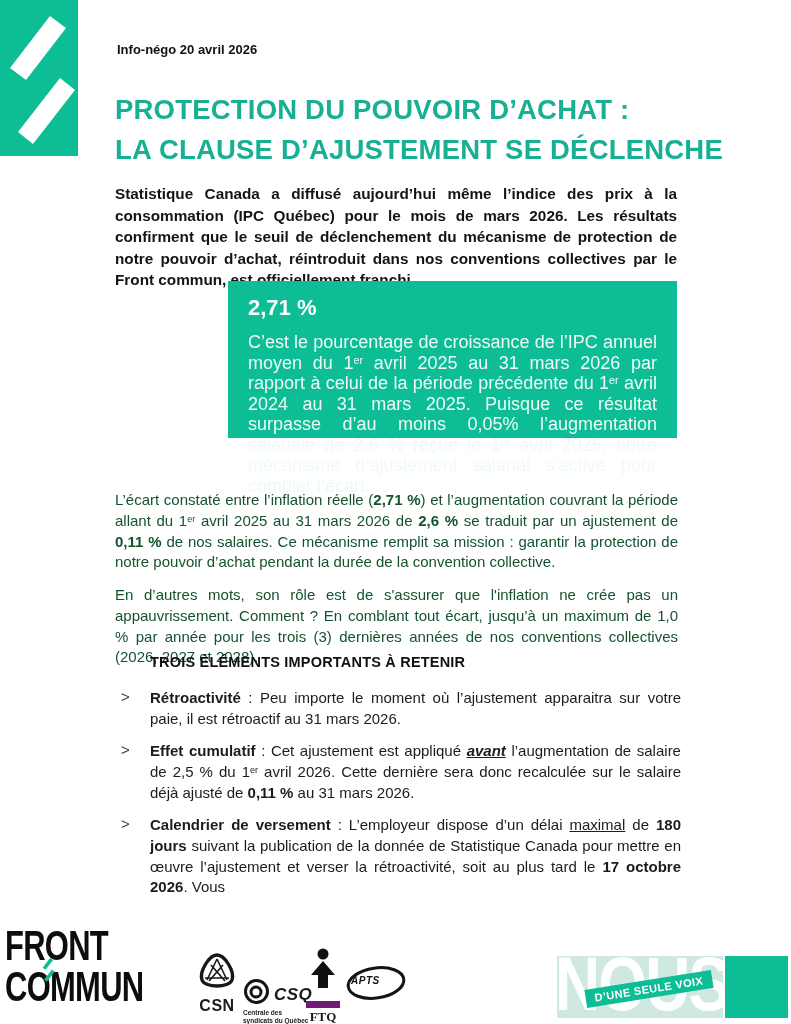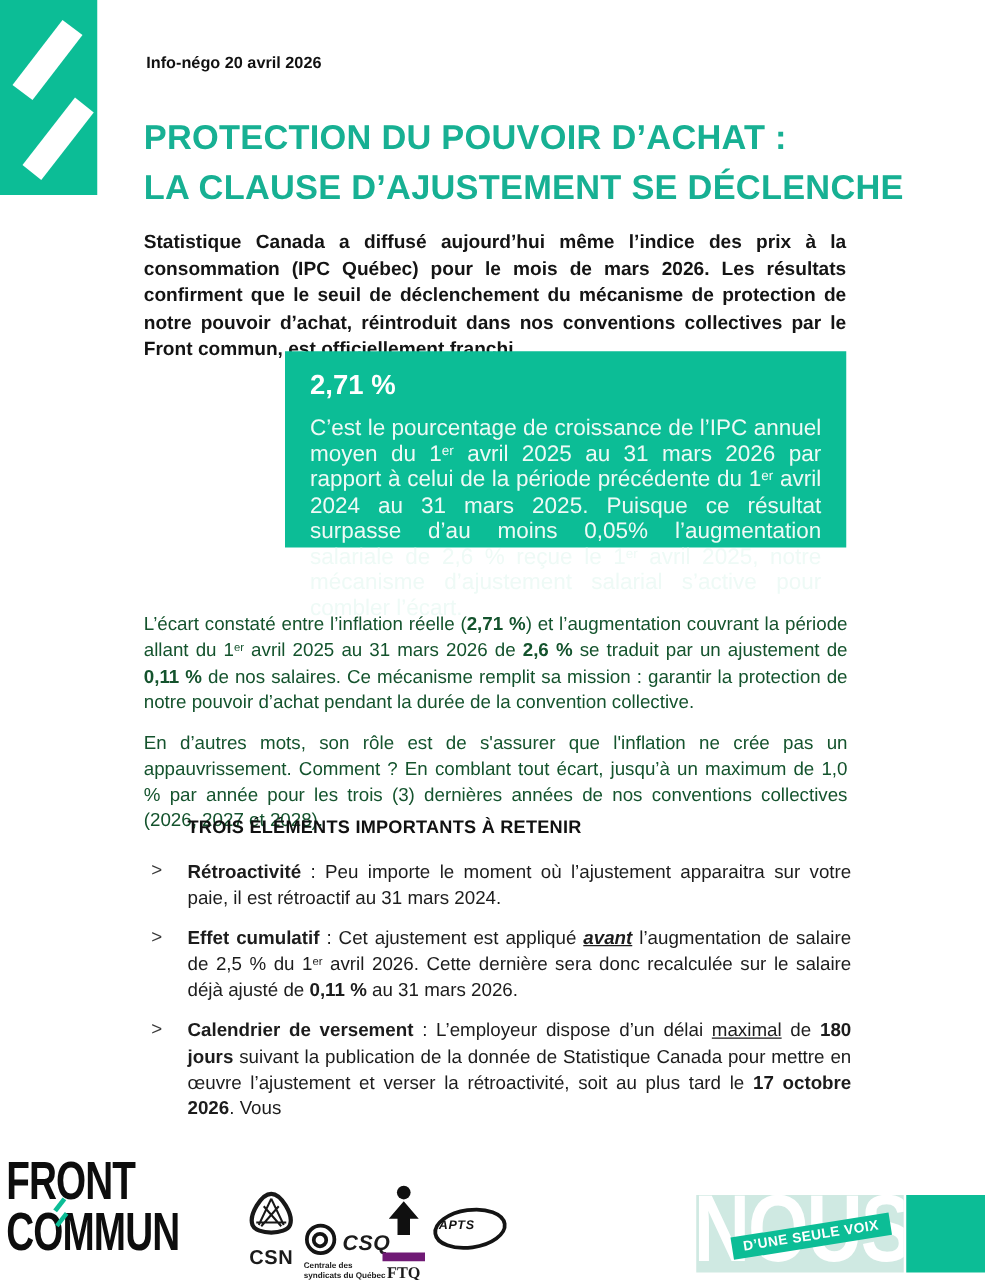--- a/index.html
+++ b/index.html
@@ -72,21 +72,21 @@
     <div class="hbox-body"><span>C’est le pourcentage de croissance de l’IPC annuel moyen du 1</span><sup>er</sup><span> avril 2025 au 31 mars 2026 par rapport à celui de la période précédente du 1</span><sup>er</sup><span> avril 2024 au 31 mars 2025. Puisque ce résultat surpasse d’au moins 0,05% l’augmentation salariale de 2,6 % reçue le 1</span><sup>er</sup><span> avril 2025, notre mécanisme d’ajustement salarial s’active pour combler l’écart.</span></div>
   </div>
 
   <div class="para" style="top:490px;"><span>L’écart constaté entre l’inflation réelle (</span><span style="font-weight: 700;">2,71 %</span><span>) et l’augmentation couvrant la période allant du 1</span><sup>er</sup><span> avril 2025 au 31 mars 2026 de </span><span style="font-weight: 700;">2,6 %</span><span> se traduit par un ajustement de </span><span style="font-weight: 700;">0,11 %</span><span> de nos salaires. Ce mécanisme remplit sa mission : garantir la protection de notre pouvoir d’achat pendant la durée de la convention collective.</span></div>
   <div class="para" style="top:585px;">En d’autres mots, son rôle est de s'assurer que l'inflation ne crée pas un appauvrissement. Comment ? En comblant tout écart, jusqu’à un maximum de 1,0 % par année pour les trois (3) dernières années de nos conventions collectives (2026, 2027 et 2028).</div>
 
   <div class="sec-heading" style="top:654px;">TROIS ÉLÉMENTS IMPORTANTS À RETENIR</div>
 
   <div class="bullet" style="top:688px;">
     <span class="marker">&gt;</span>
-    <div class="btxt"><span style="font-weight: 700;">Rétroactivité</span><span> : Peu importe le moment où l’ajustement apparaitra sur votre paie, il est rétroactif au 31 mars 2024.</span></div>
+    <div class="btxt"><span style="font-weight: 700;">Rétroactivité</span><span> : Peu importe le moment où l’ajustement apparaitra sur votre paie, il est rétroactif au 31 mars 2026.</span></div>
   </div>
   <div class="bullet" style="top:741px;">
     <span class="marker">&gt;</span>
     <div class="btxt"><span style="font-weight: 700;">Effet cumulatif</span><span> : Cet ajustement est appliqué </span><span style="font-weight: 700; font-style: italic; text-decoration: underline;">avant</span><span> l’augmentation de salaire de 2,5 % du 1</span><sup>er</sup><span> avril 2026. Cette dernière sera donc recalculée sur le salaire déjà ajusté de </span><span style="font-weight: 700;">0,11 %</span><span> au 31 mars 2026.</span></div>
   </div>
   <div class="bullet" style="top:815px;">
     <span class="marker">&gt;</span>
     <div class="btxt"><span style="font-weight: 700;">Calendrier de versement</span><span> : L’employeur dispose d’un délai </span><span style="text-decoration: underline;">maximal</span><span> de </span><span style="font-weight: 700;">180 jours</span><span> suivant la publication de la donnée de Statistique Canada pour mettre en œuvre l’ajustement et verser la rétroactivité, soit au plus tard le </span><span style="font-weight: 700;">17 octobre 2026</span><span>. Vous</span></div>
   </div>
 

